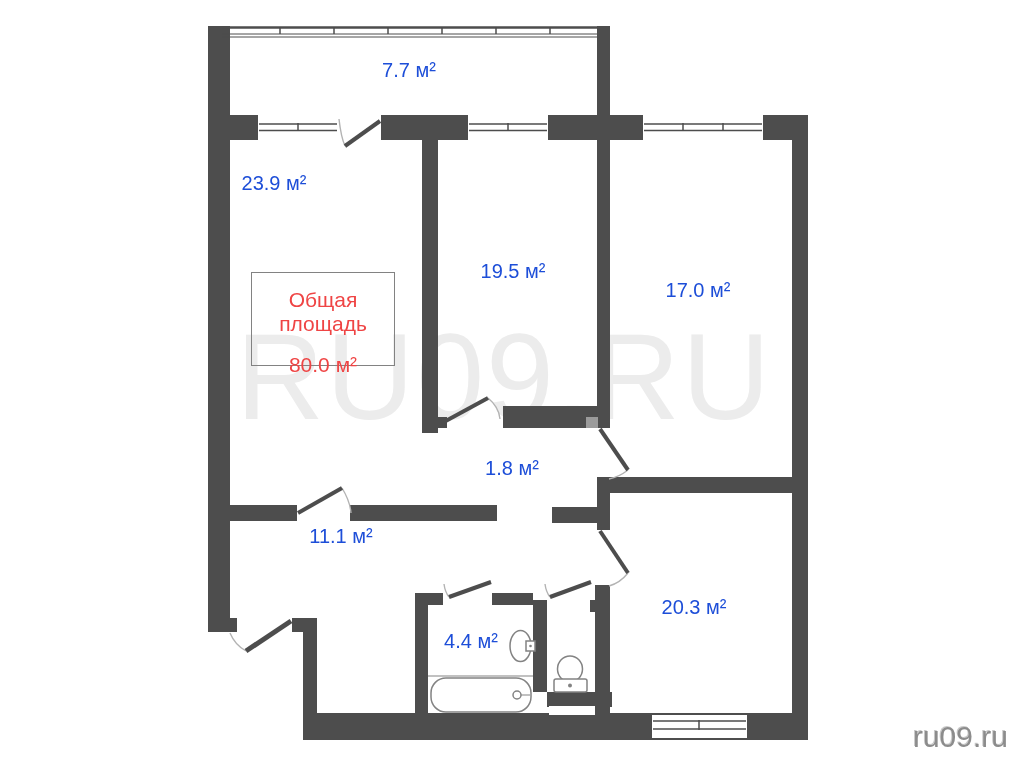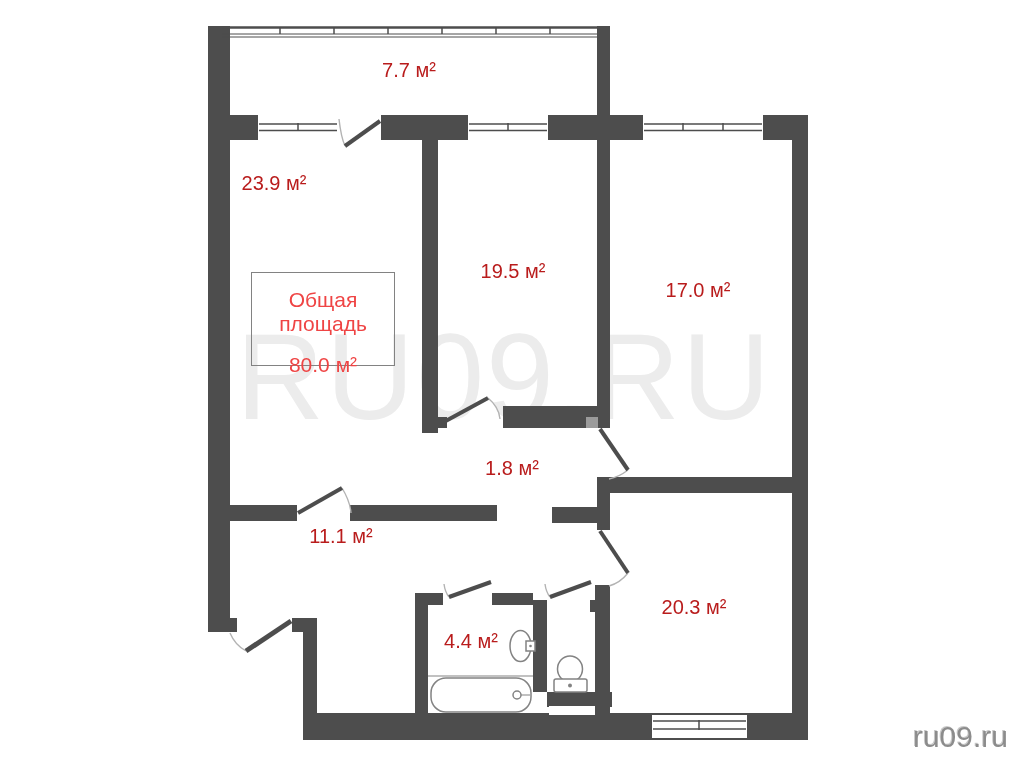--- a/index.html
+++ b/index.html
@@ -1,21 +1,21 @@
 <!DOCTYPE html>
 <html><head>
 <meta charset="utf-8">
 <style>
   html,body{margin:0;padding:0;background:#ffffff;}
   #stage{position:relative;width:1024px;height:768px;background:#ffffff;overflow:hidden;
          font-family:"Liberation Sans","DejaVu Sans",sans-serif;}
   #watermark{position:absolute;left:236px;top:316px;font-size:122px;line-height:1;
              letter-spacing:2px;color:#ececec;font-weight:400;white-space:nowrap;z-index:1;}
   #plan-svg{position:absolute;left:0;top:0;z-index:2;}
-  .room-label{position:absolute;transform:translate(-50%,-50%);font-size:20px;color:#b91c1c;
+  .room-label{position:absolute;transform:translate(-50%,-50%);font-size:20px;color:#1d4ed8;
               white-space:nowrap;z-index:3;}
   #total-area-box{position:absolute;left:251px;top:272px;width:144px;height:94px;
                   border:1px solid #828282;box-sizing:border-box;text-align:center;z-index:3;
                   color:#ef4444;background:transparent;}
   #total-area-box .line1{margin-top:15px;font-size:21px;}
   #total-area-box .line2{margin-top:17px;font-size:21px;}
   #site-credit{position:absolute;right:16px;bottom:14px;font-size:30px;color:#8c8c8c;z-index:4;
                text-shadow:1px 1px 0 #ffffff,-1px -1px 0 #c9c9c9;}
 </style>
 </head>

